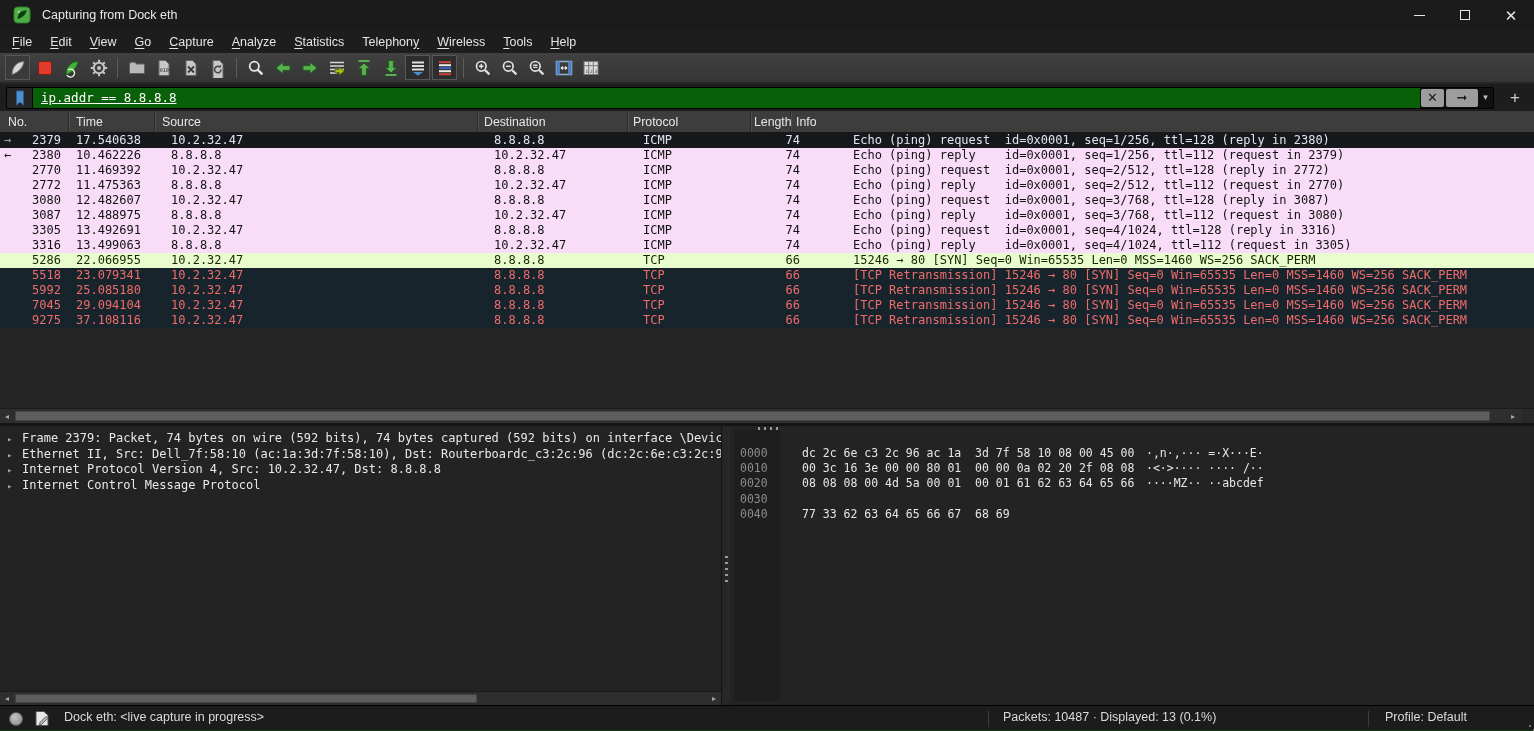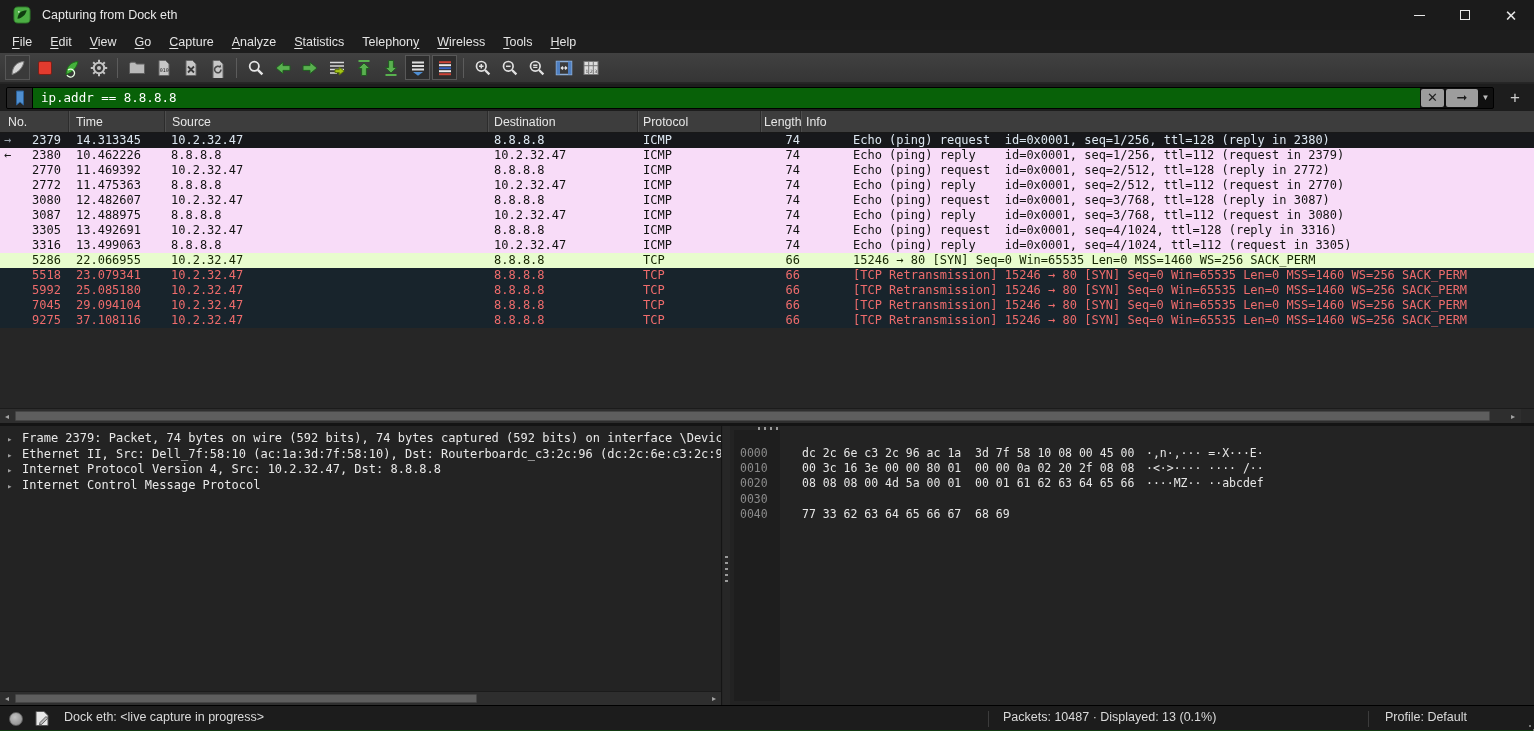--- a/index.html
+++ b/index.html
@@ -30,31 +30,31 @@
   #toolbar { position:absolute; left:0; top:53px; right:0; height:30px; background:linear-gradient(#414141,#353535); border-bottom:1px solid #262626; display:flex; align-items:center; padding-left:5px; gap:2px; }
   .tbi { width:25px; height:25px; display:flex; align-items:center; justify-content:center; flex:0 0 auto; border:1px solid transparent; }
   .tbi.framed  { background:#3a3a3a; border:1px solid #565656; }
   .tbi.pressed { background:#2d2d2d; border:1px solid #585858; }
   .tb-sep { width:1px; height:20px; background:#5c5c5c; margin:0 4px; flex:0 0 auto; }
 
   
   #filterbar { position:absolute; left:0; top:84px; right:0; height:27px; background:#1d1d1d; display:flex; align-items:center; padding:0 7px 0 6px; }
   #filter-field { flex:1; height:22px; background:#101010; border:1px solid #000; border-radius:2px; display:flex; align-items:stretch; overflow:hidden; }
   #bookmark-btn { width:26px; display:flex; align-items:center; justify-content:center; background:#262626; border-right:1px solid #000; }
-  #filter-text { flex:1; background:var(--filter_bg,#086108); color:#ffffff; font-size:12.5px; display:flex; align-items:center; padding-left:8px; }
+  #filter-text { flex:1; background:var(--filter_bg,#086108); color:#ffffff; font-size:12.5px; display:flex; align-items:center; padding-left:8px;text-decoration:underline; }
   .ff-btn { margin:1px; width:23px; background:#9d9d9d; border-radius:2px; display:flex; align-items:center; justify-content:center; color:#1c1c1c; font-weight:bold; font-size:13px; }
   #apply-btn { width:32px; }
   #apply-dd { margin:1px 1px 1px 0; width:13px; background:transparent; color:#bdbdbd; display:flex; align-items:center; justify-content:center; font-size:8px; }
   #filter-add-btn { width:24px; height:22px; margin-left:9px; color:#cfcfcf; font-size:17px; display:flex; align-items:center; justify-content:center; }
 
   
   #colheader { position:absolute; left:0; top:111px; right:0; height:22px; background:#3d3d3d; border-bottom:1px solid #181818; display:flex; color:#e6e6e6; font-size:12.3px; }
   .hcell { display:flex; align-items:center; border-right:1px solid #4d4d4d; box-shadow:inset -1px 0 0 #2c2c2c; overflow:visible; white-space:nowrap; flex:0 0 auto; }
   .hcell.no    { width:70px;  padding-left:8px; }
-  .hcell.time  { width:96px;  padding-left:6px; }
+  .hcell.time  { width:86px;  padding-left:6px; }
   .hcell.src   { width:323px; padding-left:6px; }
   .hcell.dst   { width:150px; padding-left:5px; }
   .hcell.proto { width:123px; padding-left:4px; }
   .hcell.len   { width:40px;  padding-left:2px; }
   .hcell.info  { flex:1 1 auto; padding-left:4px; border-right:none; box-shadow:none; }
 
   
   #plist { position:absolute; left:0; top:133px; right:0; height:275px; background:#262626; overflow:hidden; }
   .prow { height:15px; display:flex; align-items:center; font-family:"DejaVu Sans Mono",monospace; font-size:12px; line-height:15px; }
   .prow .c { white-space:pre; overflow:hidden; flex:0 0 auto; }
@@ -335,21 +335,21 @@
   <span class="hcell dst">Destination</span>
   <span class="hcell proto">Protocol</span>
   <span class="hcell len">Length</span>
   <span class="hcell info">Info</span>
 </div>
 
 <div id="plist">
 
     <div class="prow selected">
       <span class="c no"><i class="mark">→</i><span>2379</span></span>
-      <span class="c time">14.313345</span>
+      <span class="c time">17.540638</span>
       <span class="c src">10.2.32.47</span>
       <span class="c dst">8.8.8.8</span>
       <span class="c proto">ICMP</span>
       <span class="c len">74</span>
       <span class="c info">Echo (ping) request  id=0x0001, seq=1/256, ttl=128 (reply in 2380)</span>
     </div>
 
     <div class="prow icmp">
       <span class="c no"><i class="mark">←</i><span>2380</span></span>
       <span class="c time">10.462226</span>

